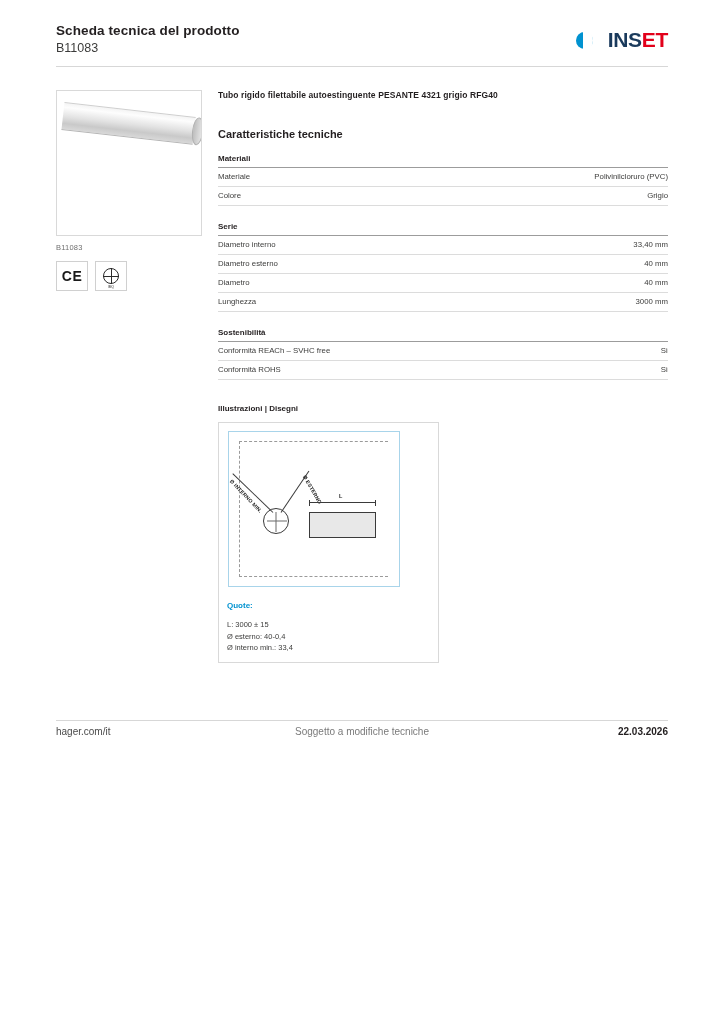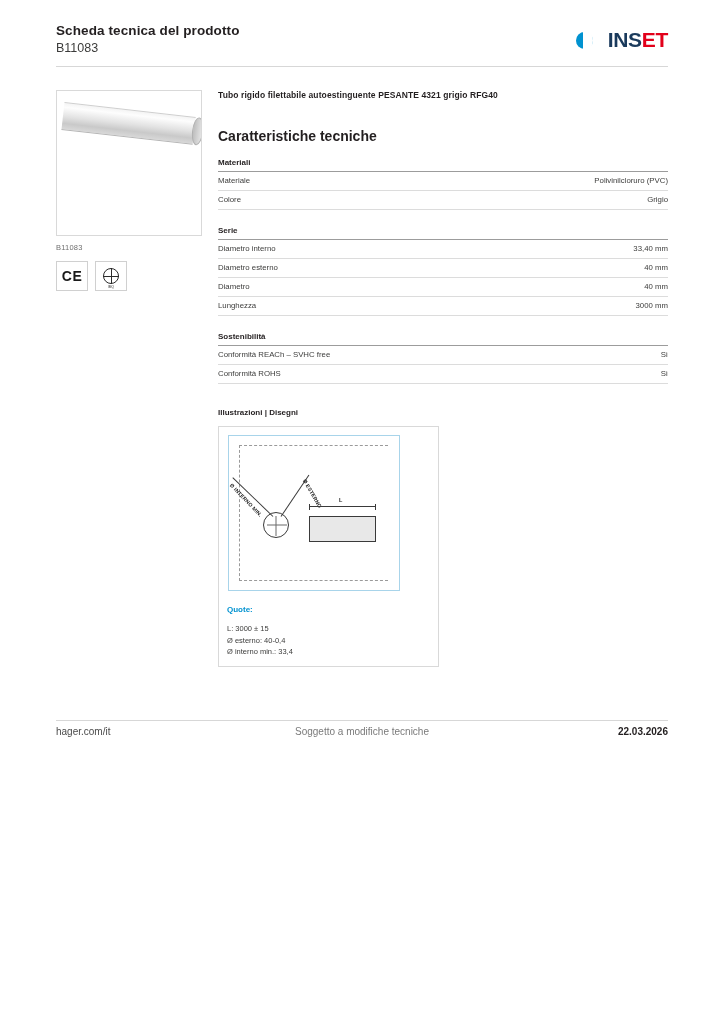--- a/index.html
+++ b/index.html
@@ -176,21 +176,21 @@
     width: 450px;
   }
   .product-name {
     font-size: 8.5px;
     font-weight: bold;
     color: #231f20;
     letter-spacing: 0.1px;
     margin-bottom: 28px;
   }
   .section-title {
-    font-size: 14px;
+    font-size: 11px;
     font-weight: bold;
     color: #231f20;
     margin-bottom: 14px;
   }
   .group-title {
     font-size: 8px;
     font-weight: bold;
     color: #231f20;
     padding-bottom: 4px;
     border-bottom: 1px solid #9c9c9c;

